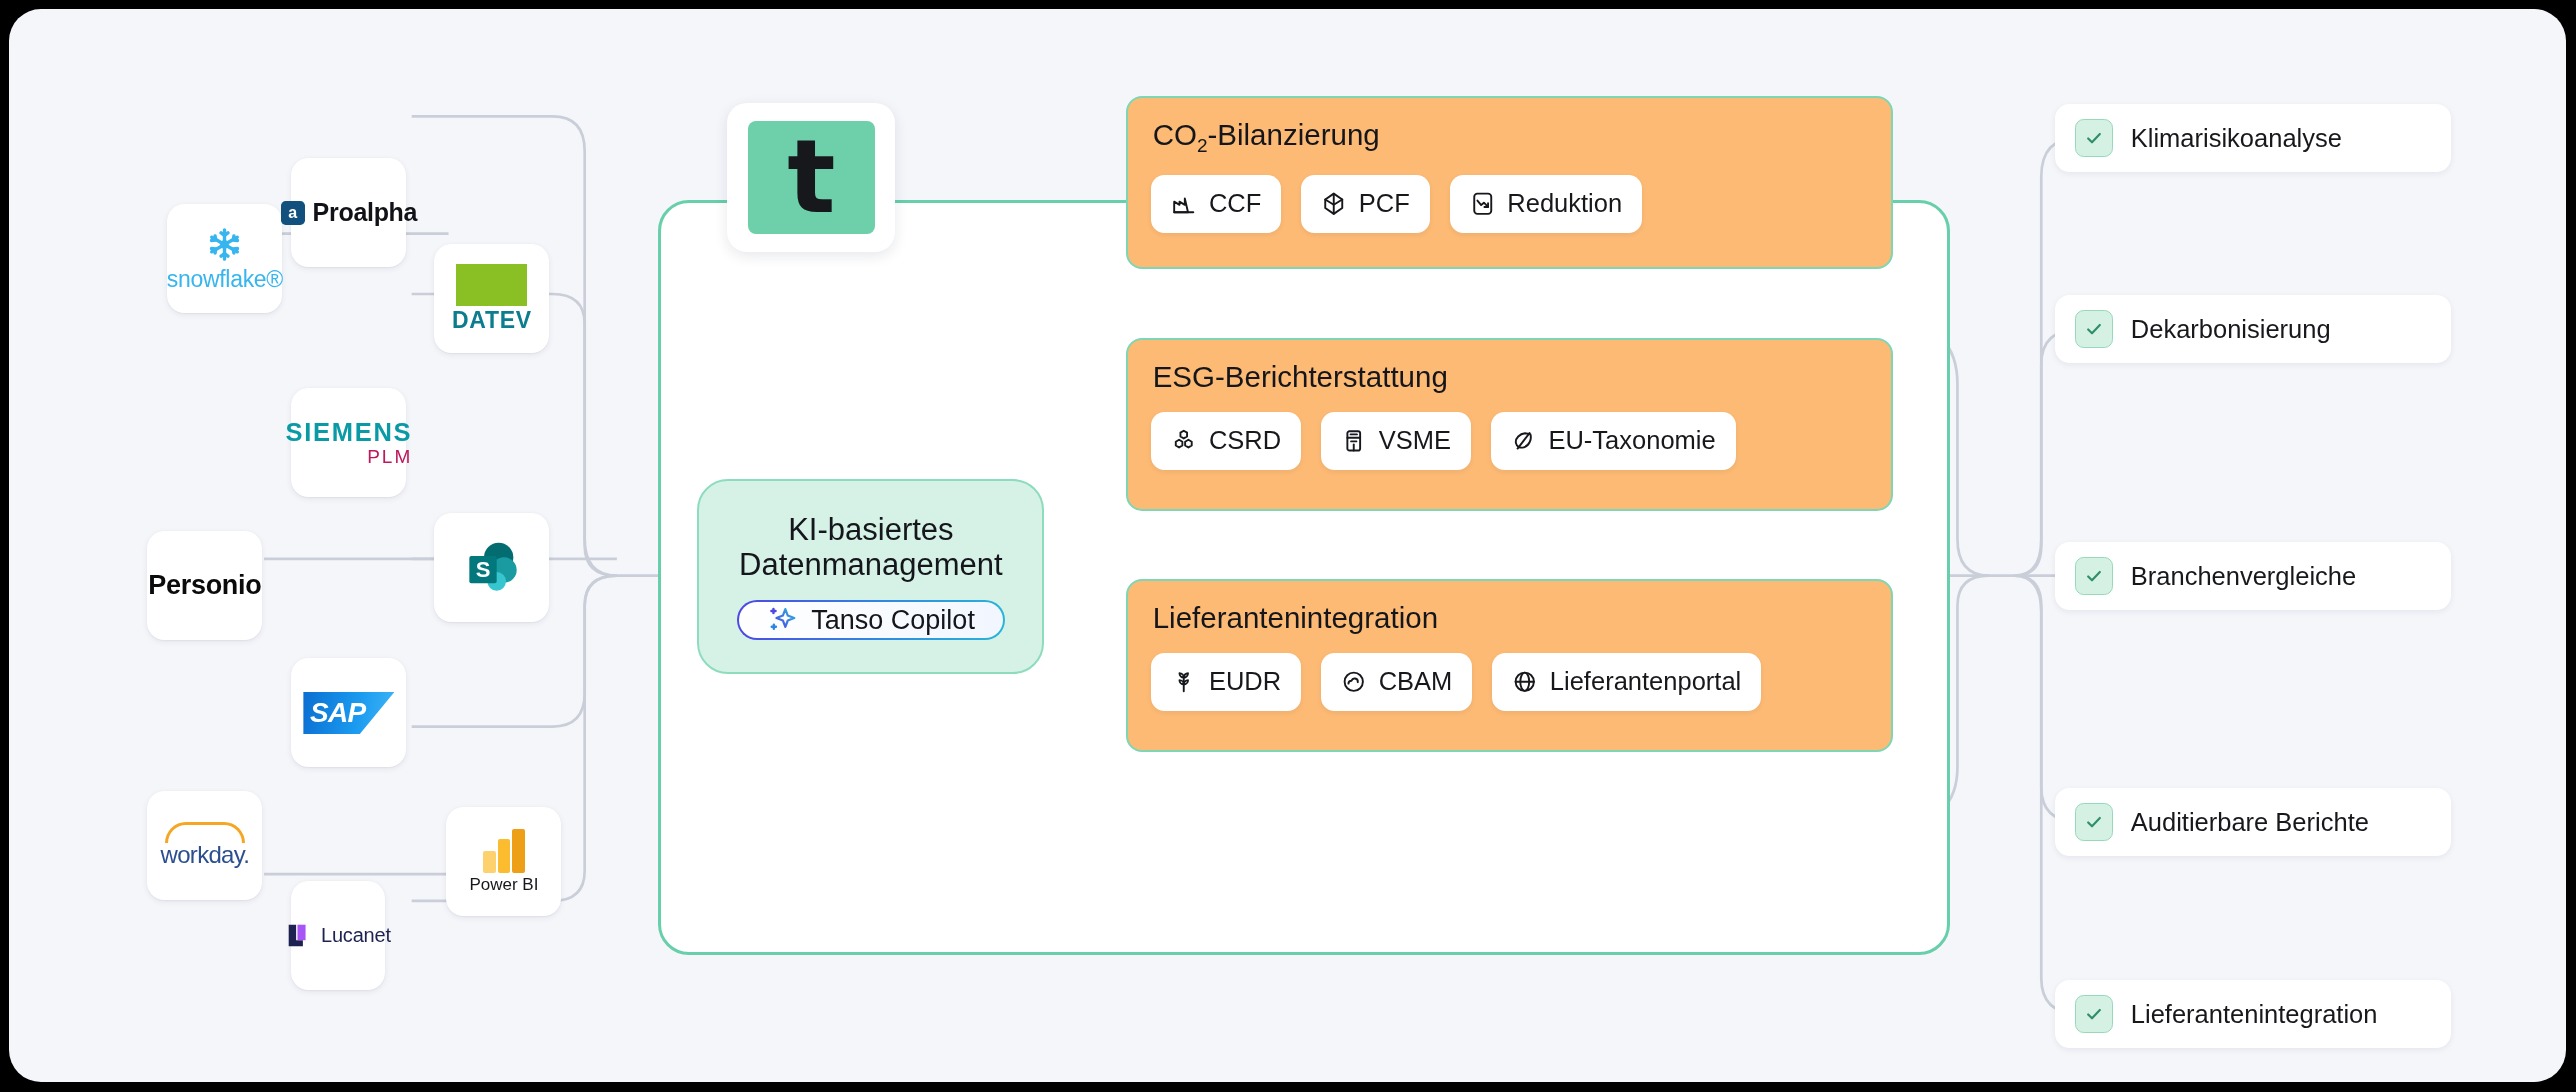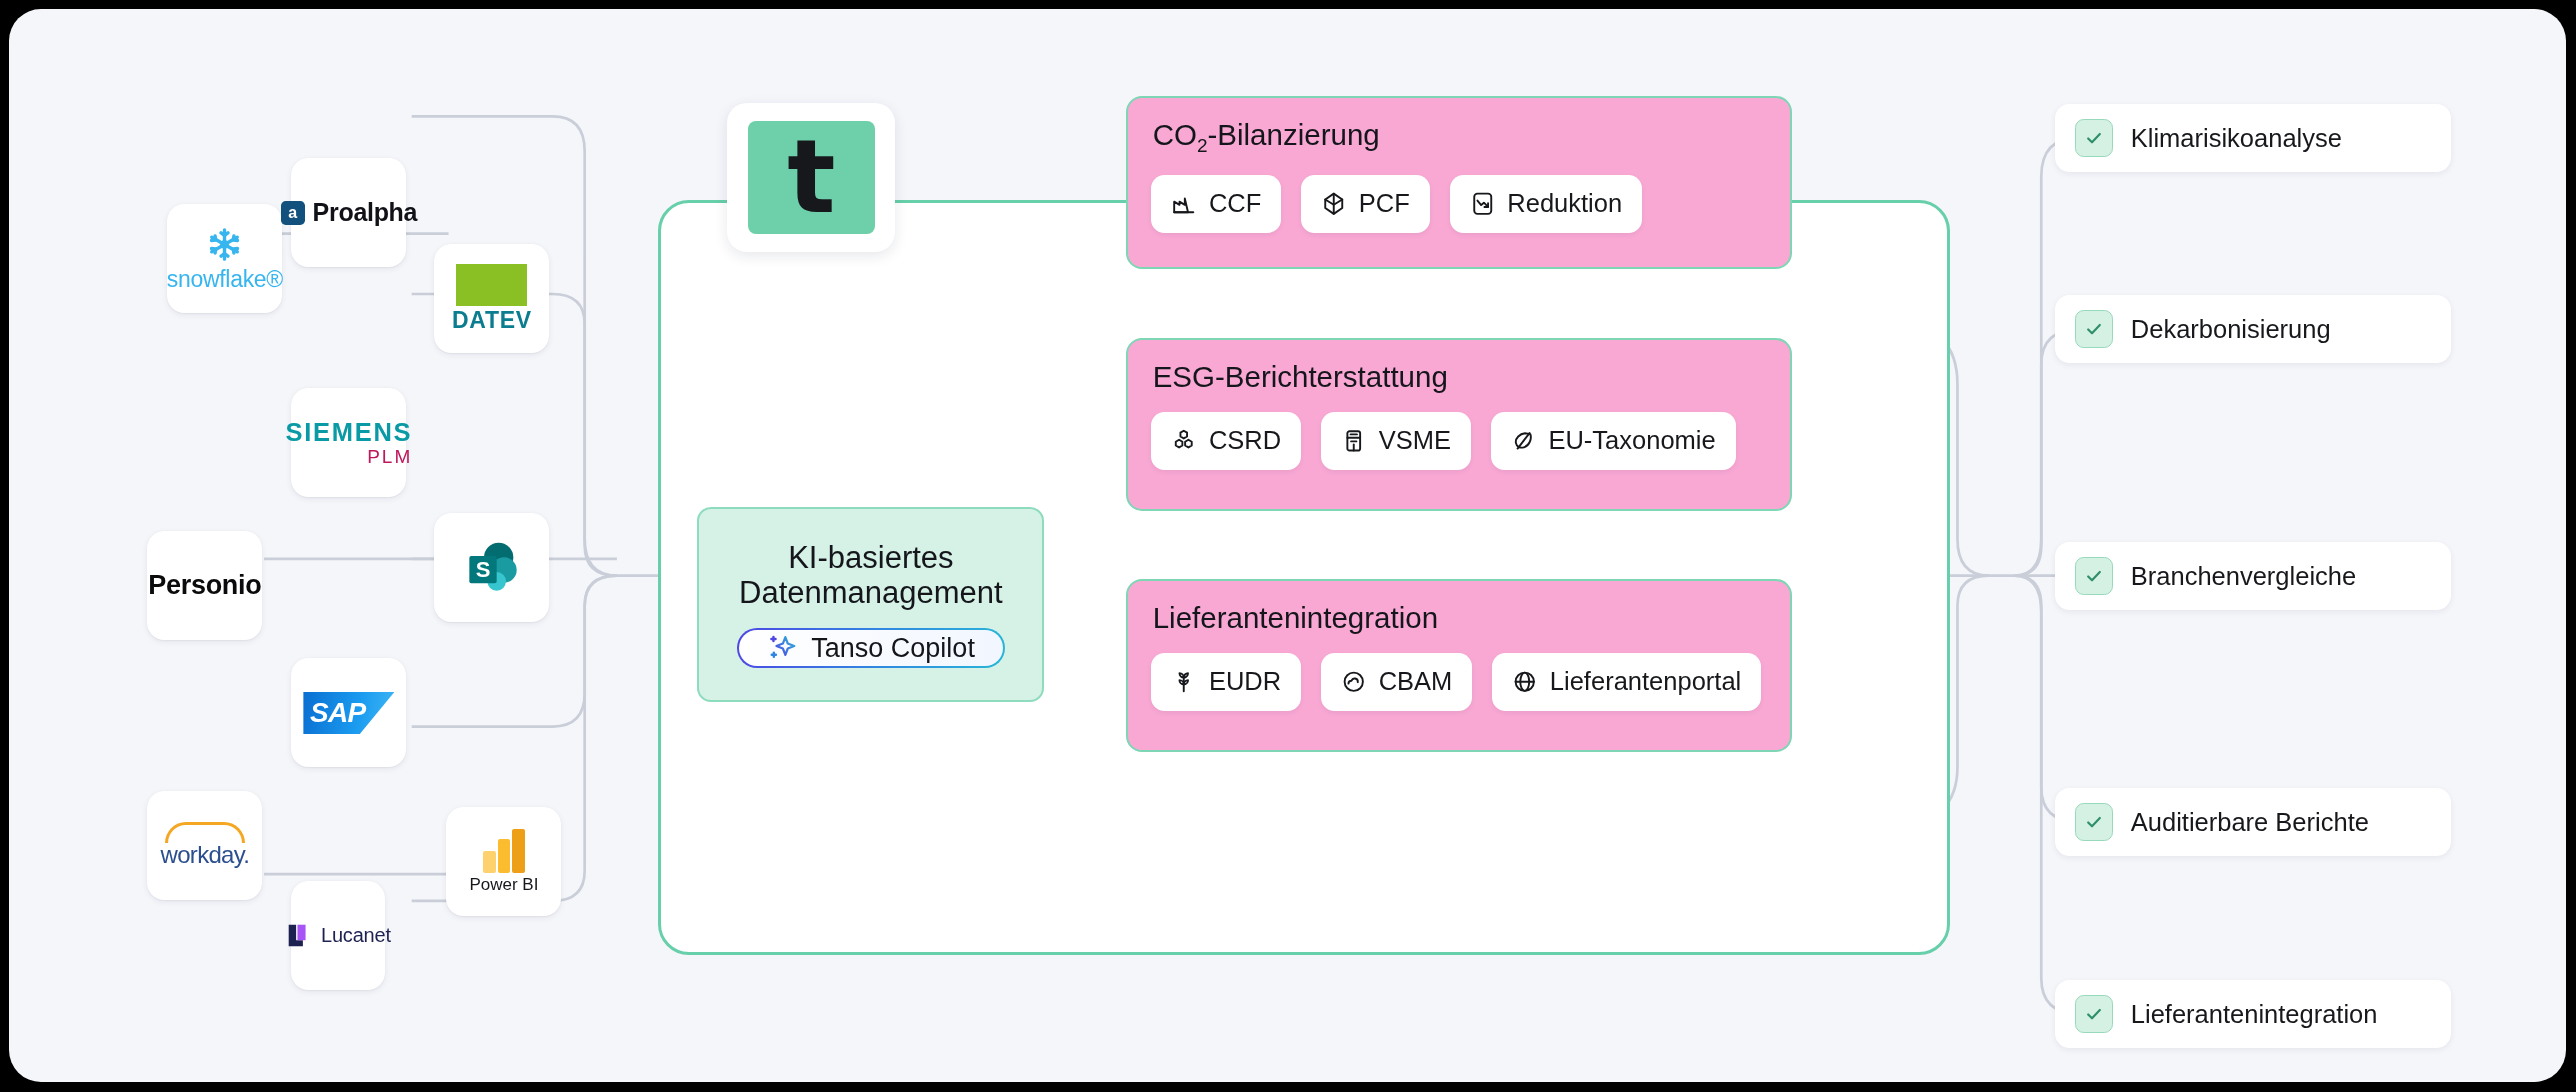--- a/index.html
+++ b/index.html
@@ -71,40 +71,40 @@
   #tanso-mark{
     width:127px;height:113px;background:#6ed0ab;border-radius:8px;
     display:flex;align-items:center;justify-content:center;
     font-size:101px;font-weight:700;color:#17181c;line-height:.9;
     font-family:"DejaVu Sans",sans-serif;
   }
 
   
   #ki-box{
     position:absolute;left:688px;top:470px;width:347px;height:195px;
-    background:#d6f2e6;border:2px solid #8ddcbe;border-radius:14px;
+    background:#d6f2e6;border:2px solid #8ddcbe;border-radius:31px;
     box-sizing:border-box;
-    display:flex;flex-direction:column;align-items:center;justify-content:center;gap:17.4px;margin-top:28px;
+    display:flex;flex-direction:column;align-items:center;justify-content:center;gap:17.4px;
   }
   #ki-title{font-size:31px;line-height:1.12;color:#14161b;text-align:center;font-weight:400;}
   #copilot{
     width:268px;height:40px;border-radius:28px;box-sizing:border-box;
     background:linear-gradient(100deg,#ffffff 0%,#f2f7ff 100%);
     border:2px solid transparent;
     background-image:linear-gradient(100deg,#ffffff,#f1f6ff),
                      linear-gradient(100deg,#4f46e5 0%,#2f8ae0 55%,#29b6d8 100%);
     background-origin:border-box;background-clip:padding-box,border-box;
     display:flex;align-items:center;justify-content:center;gap:13.4px;
   }
   #copilot-label{font-size:27px;color:#14161b;}
 
   
   .group{
-    position:absolute;left:1117px;width:666px;
-    background:#f9a8d4;border:2px solid #7ed6b4;border-radius:16px;
+    position:absolute;left:1117px;width:767px;
+    background:#fdba74;border:2px solid #7ed6b4;border-radius:16px;
     box-sizing:border-box;padding:20px 23px 20px 23px;
   }
   .group-title{font-size:29.5px;color:#14161b;margin:0 0 17.4px 1.3px;font-weight:400;}
   .chips{display:flex;gap:20px;}
   .chip{
     background:#fff;border-radius:13.4px;
     box-shadow:0 2px 5.4px rgba(22,30,60,.07);
     height:58px;padding:0 20px;
     display:flex;align-items:center;gap:12px;
   }

